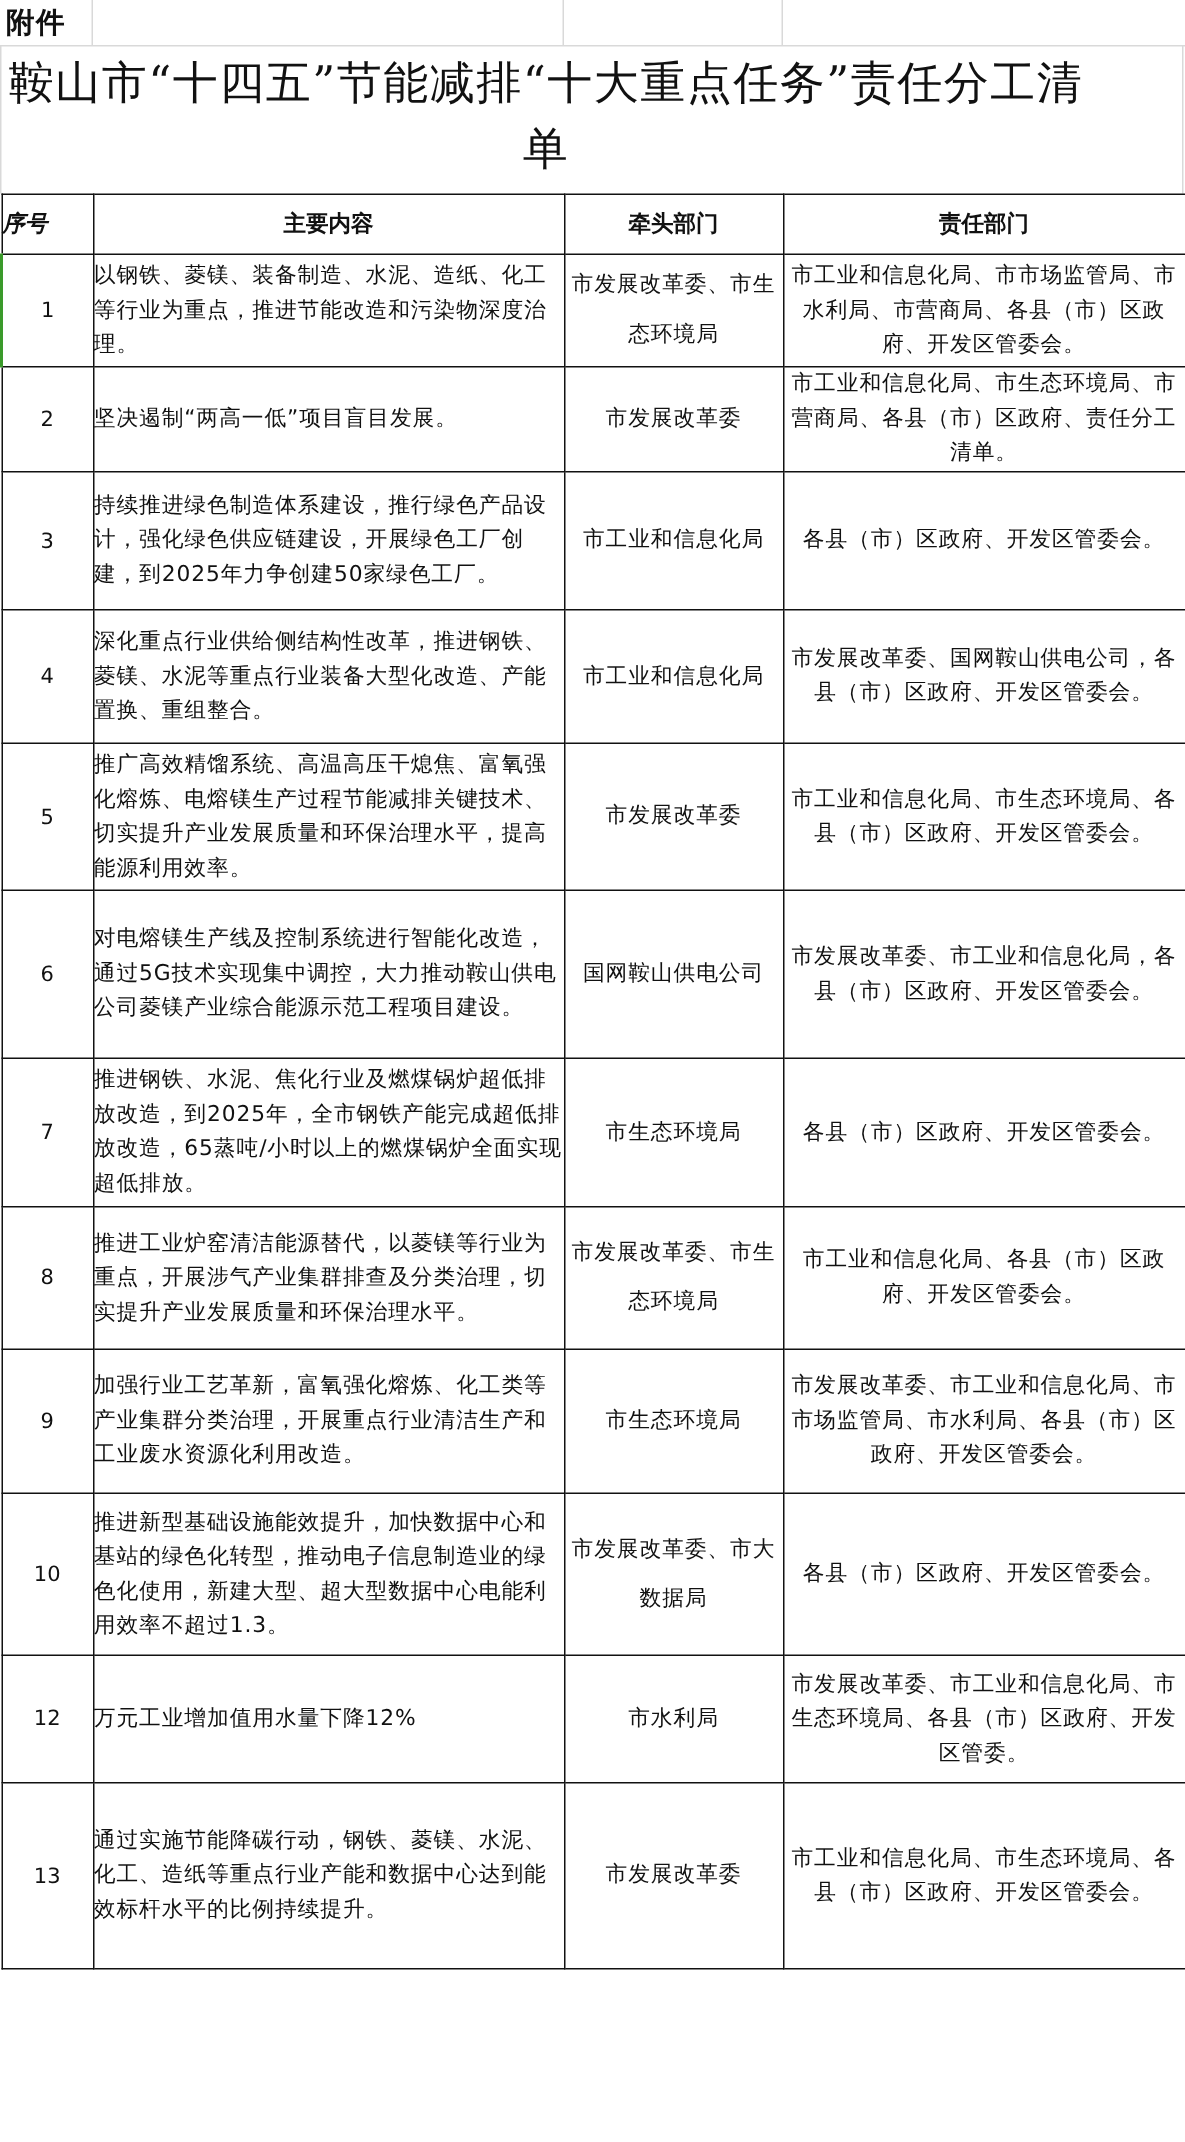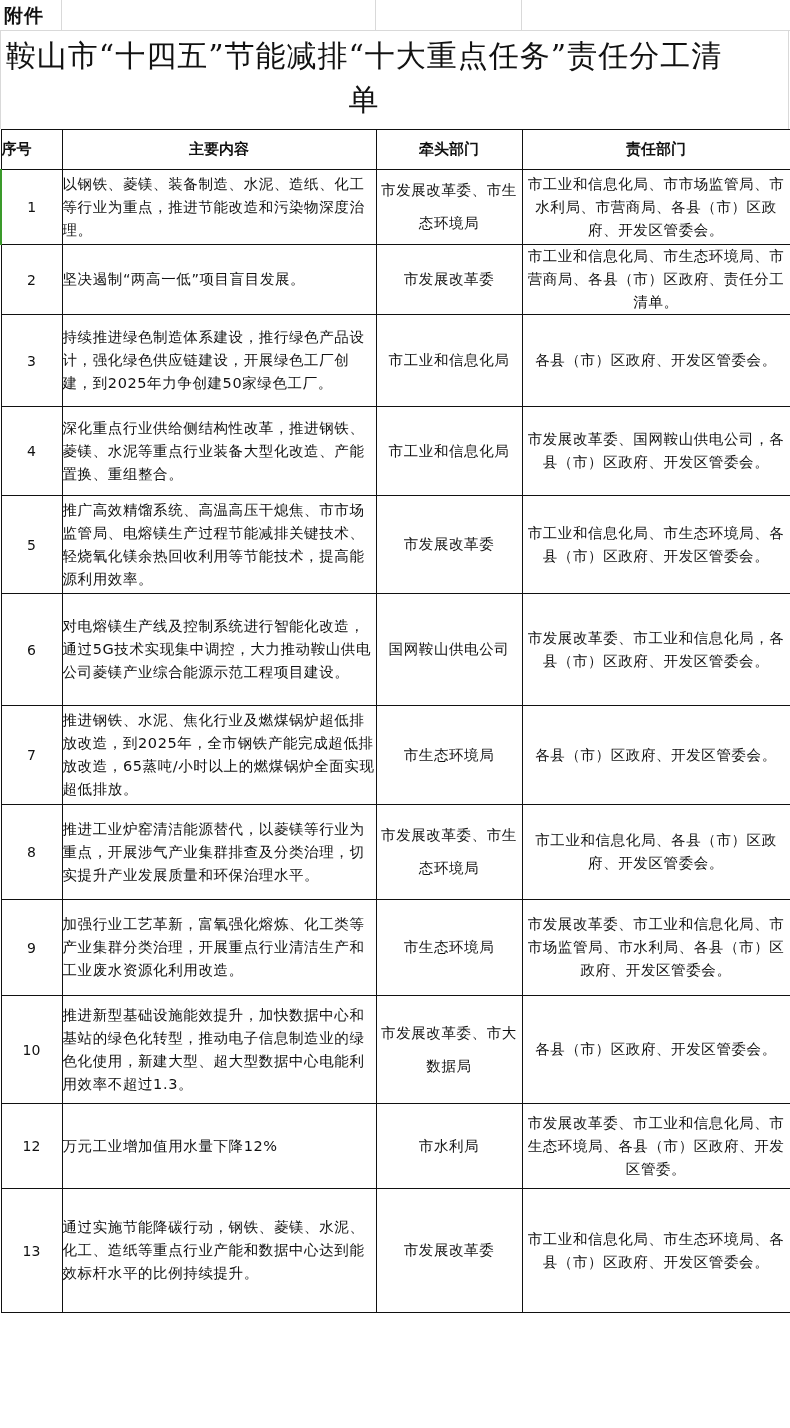--- a/index.html
+++ b/index.html
@@ -15,21 +15,21 @@
             line-height: 26px; letter-spacing: 1px; }
   .title { position: absolute; left: 0; top: 34px; width: 728px; text-align: center;
            font-family: "DejaVu Serif", "Liberation Serif", serif; font-size: 30px;
            line-height: 44px; letter-spacing: 1px; }
 
   table.grid { position: absolute; left: 0; top: 129px; border-collapse: collapse;
                table-layout: fixed; width: 789px; }
   table.grid td, table.grid th { border: 1.5px solid #111; padding: 0; vertical-align: middle; }
   th { font-family: "DejaVu Serif", "Liberation Serif", serif; font-size: 15px; font-weight: bold;
        height: 39px; text-align: center; }
-  th.seq-h { text-align: left; padding-left: 8px; }
+  th.seq-h { text-align: left; padding-left: 8px; font-style: italic; }
   td.section { height: 37px; font-size: 15px; text-align: left; padding-left: 6px;
                border-left-color: #111; border-right-color: #111; }
   td.seq { text-align: center; font-size: 14px; }
   td.content { font-size: 14.5px; line-height: 23px; padding: 0 4px 0 3px; text-align: left; letter-spacing: 0.6px; }
   td.lead { font-size: 14.5px; line-height: 33px; text-align: center; padding: 0 6px; letter-spacing: 0.6px; }
   td.resp { font-size: 14.5px; line-height: 23px; text-align: center; padding: 0 3px; letter-spacing: 0.6px; }
   td.selected { border-left: 2px solid #3a9a2a !important; }
   .section-row td { border-top: 1.5px solid #111; }
 </style>
 </head>
@@ -82,21 +82,21 @@
           <td class="resp">各县（市）区政府、开发区管委会。</td>
         </tr>
         <tr style="height: 89px;">
           <td class="seq">4</td>
           <td class="content">深化重点行业供给侧结构性改革，推进钢铁、菱镁、水泥等重点行业装备大型化改造、产能置换、重组整合。</td>
           <td class="lead">市工业和信息化局</td>
           <td class="resp">市发展改革委、国网鞍山供电公司，各县（市）区政府、开发区管委会。</td>
         </tr>
         <tr style="height: 98px;">
           <td class="seq">5</td>
-          <td class="content">推广高效精馏系统、高温高压干熄焦、市市场监管局、电熔镁生产过程节能减排关键技术、轻烧氧化镁余热回收利用等节能技术，提高能源利用效率。</td>
+          <td class="content">推广高效精馏系统、高温高压干熄焦、富氧强化熔炼、电熔镁生产过程节能减排关键技术、切实提升产业发展质量和环保治理水平，提高能源利用效率。</td>
           <td class="lead">市发展改革委</td>
           <td class="resp">市工业和信息化局、市生态环境局、各县（市）区政府、开发区管委会。</td>
         </tr>
         <tr style="height: 112px;">
           <td class="seq">6</td>
           <td class="content">对电熔镁生产线及控制系统进行智能化改造，通过5G技术实现集中调控，大力推动鞍山供电公司菱镁产业综合能源示范工程项目建设。</td>
           <td class="lead">国网鞍山供电公司</td>
           <td class="resp">市发展改革委、市工业和信息化局，各县（市）区政府、开发区管委会。</td>
         </tr>
         <tr style="height: 99px;">

